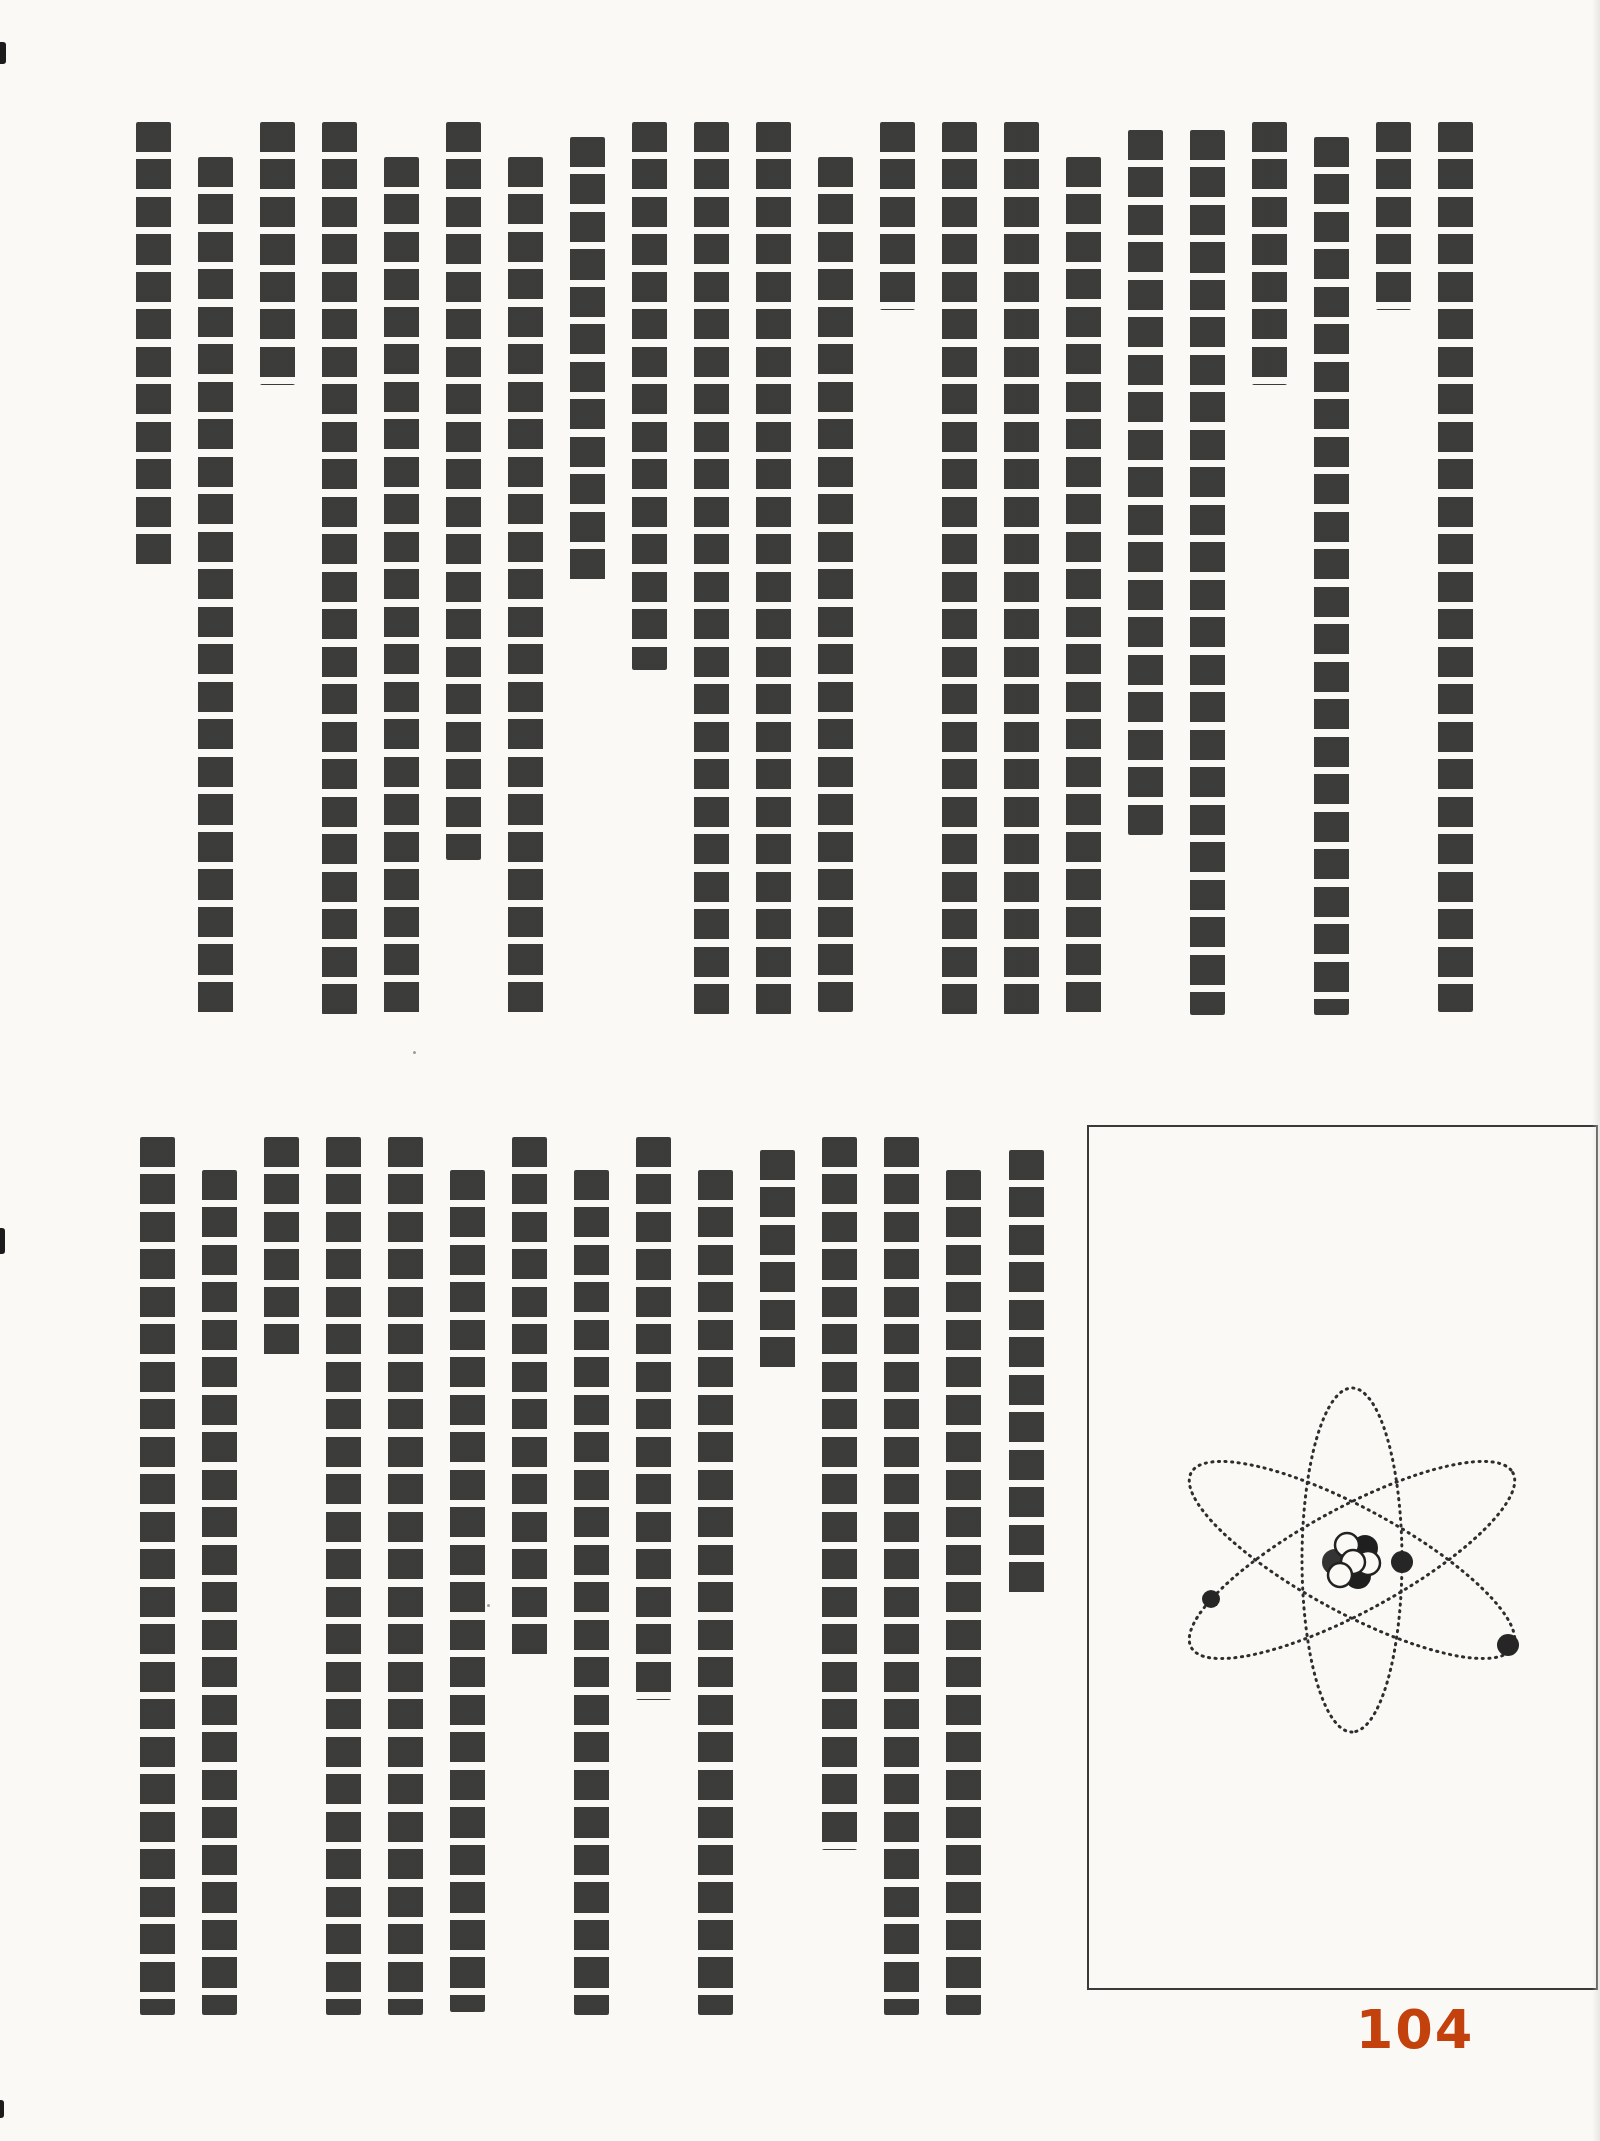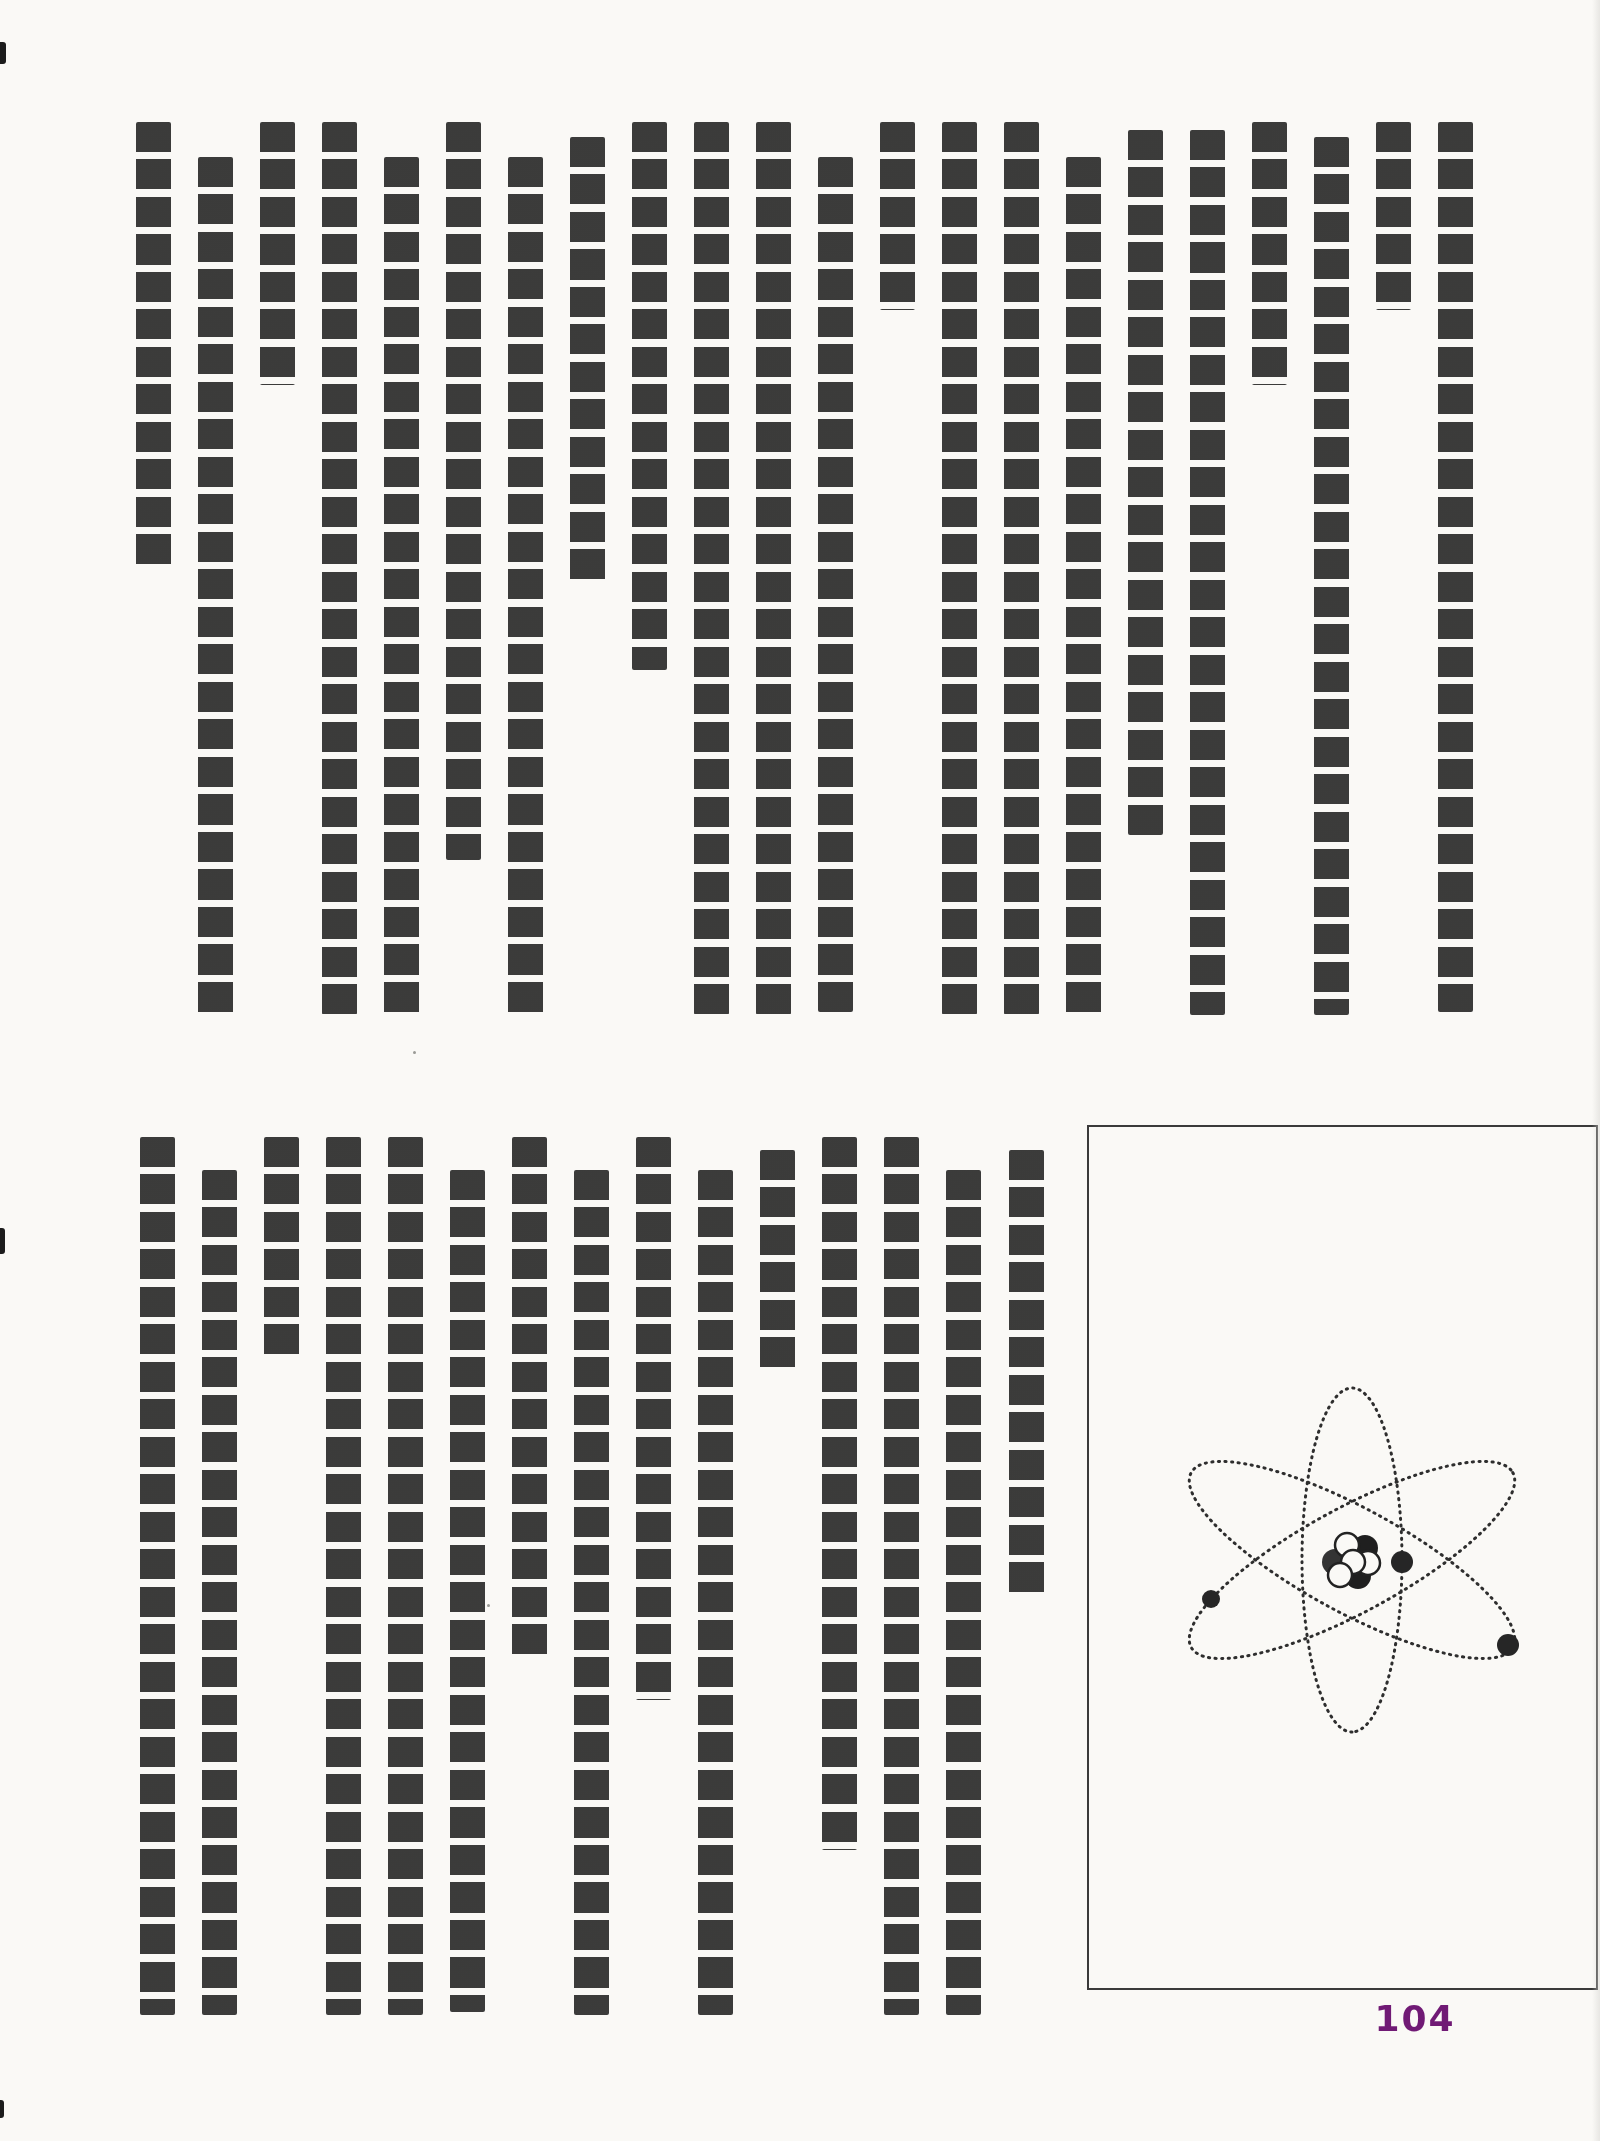--- a/index.html
+++ b/index.html
@@ -49,24 +49,24 @@
     top: 245px;   
     width: 410px;
     height: 400px;
   }
   .page-number {
     position: absolute;
     left: 1330px;
     top: 1998px;
     width: 170px;
     text-align: center;
-    font-size: 36px;
+    font-size: 54px;
     font-weight: 700;
     letter-spacing: 2px;
-    color: #701a75;
+    color: #c2410c;
   }
   .scan-nick {
     position: absolute;
     background: #1c1c1c;
     border-radius: 0 3px 3px 0;
   }
   .scan-speck {
     position: absolute;
     width: 3px; height: 3px;
     background: #9a9a96;

